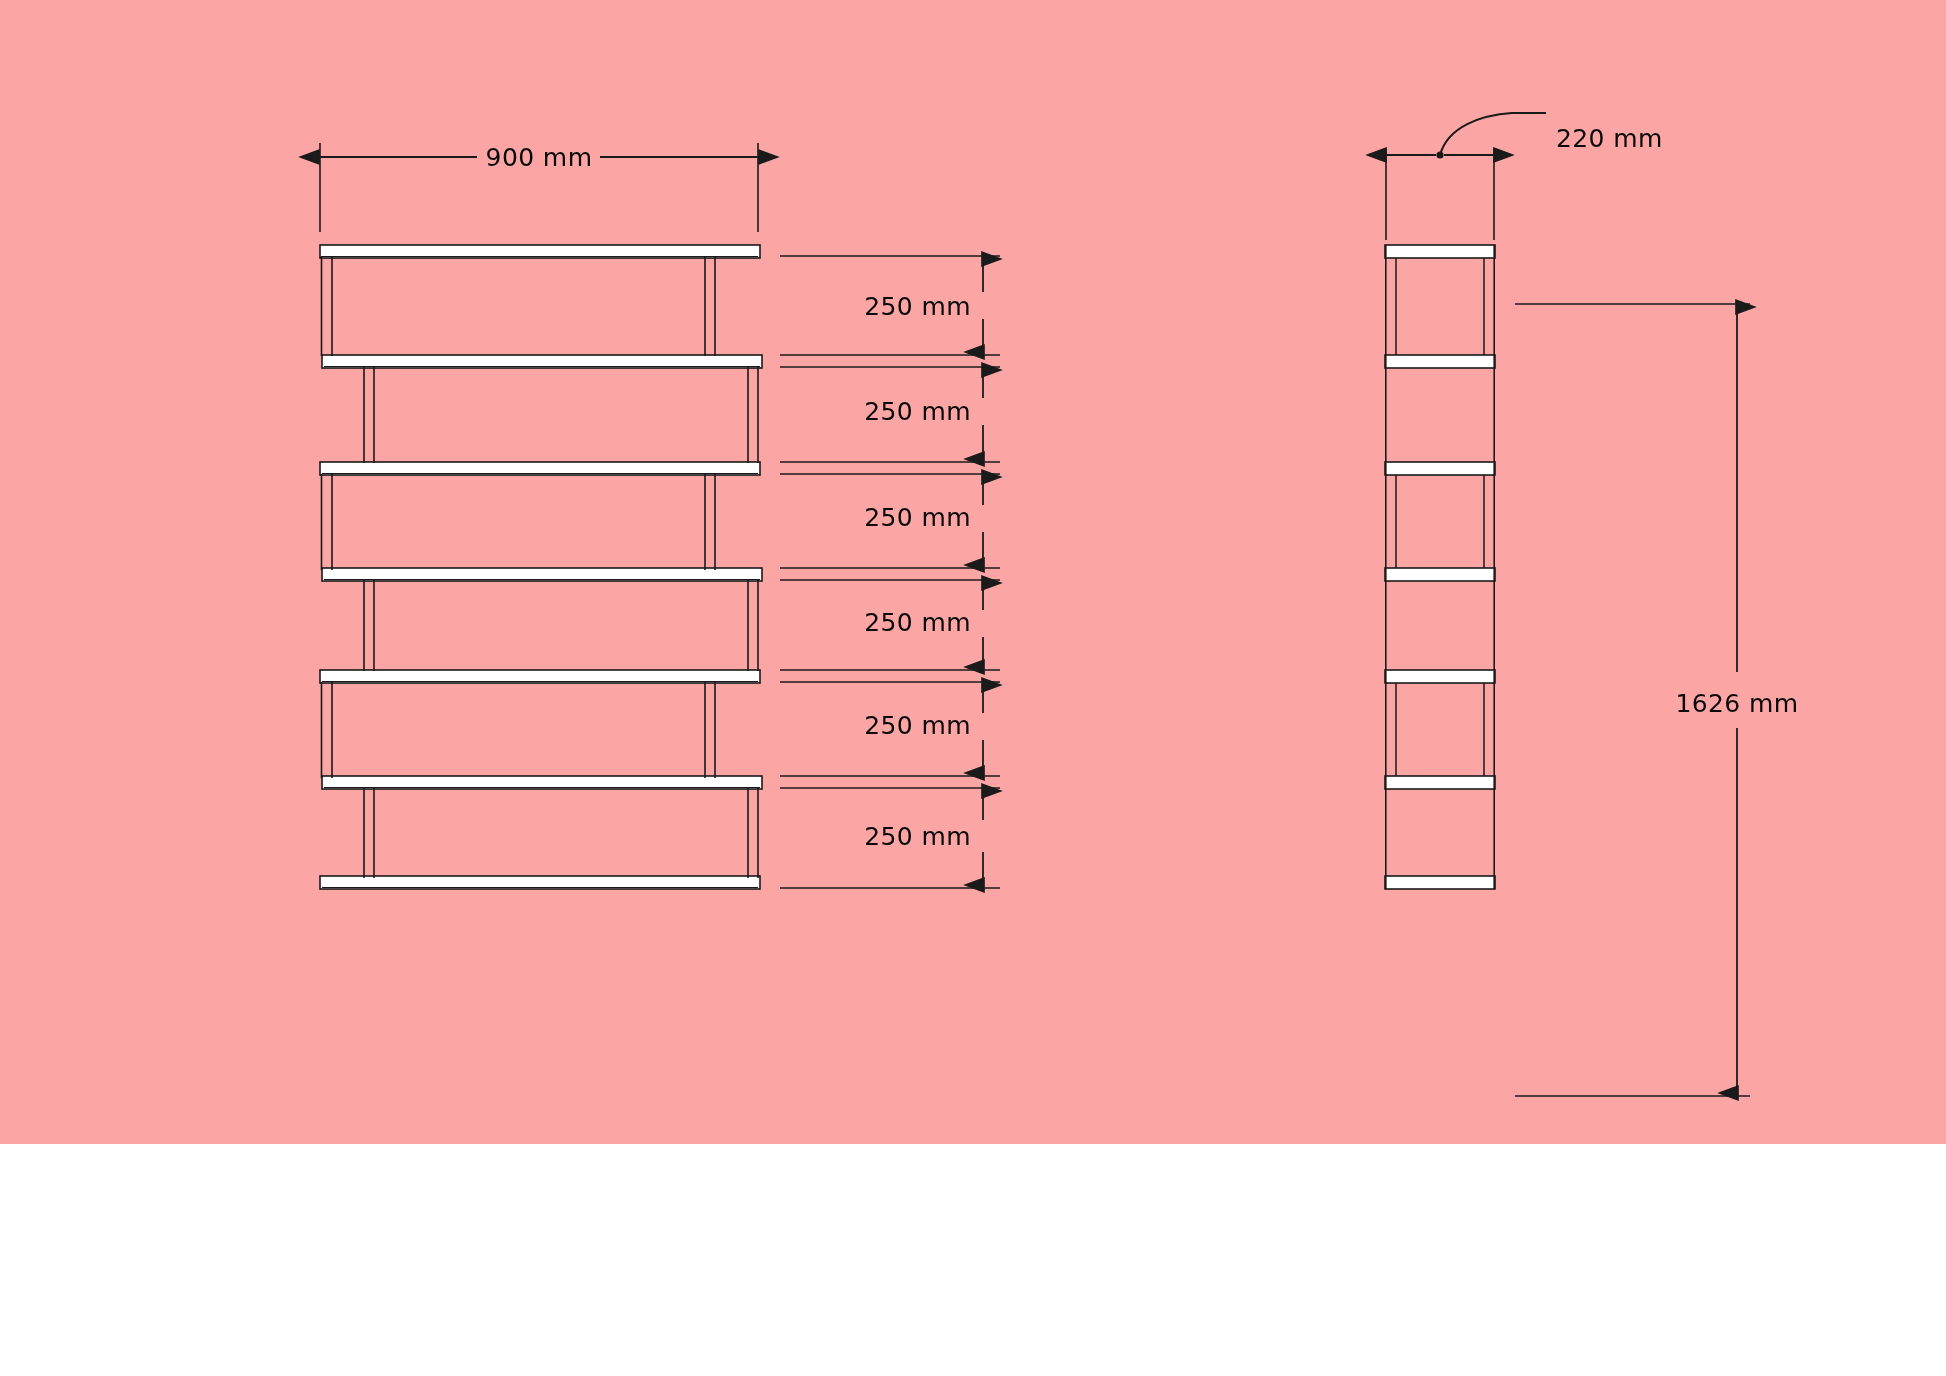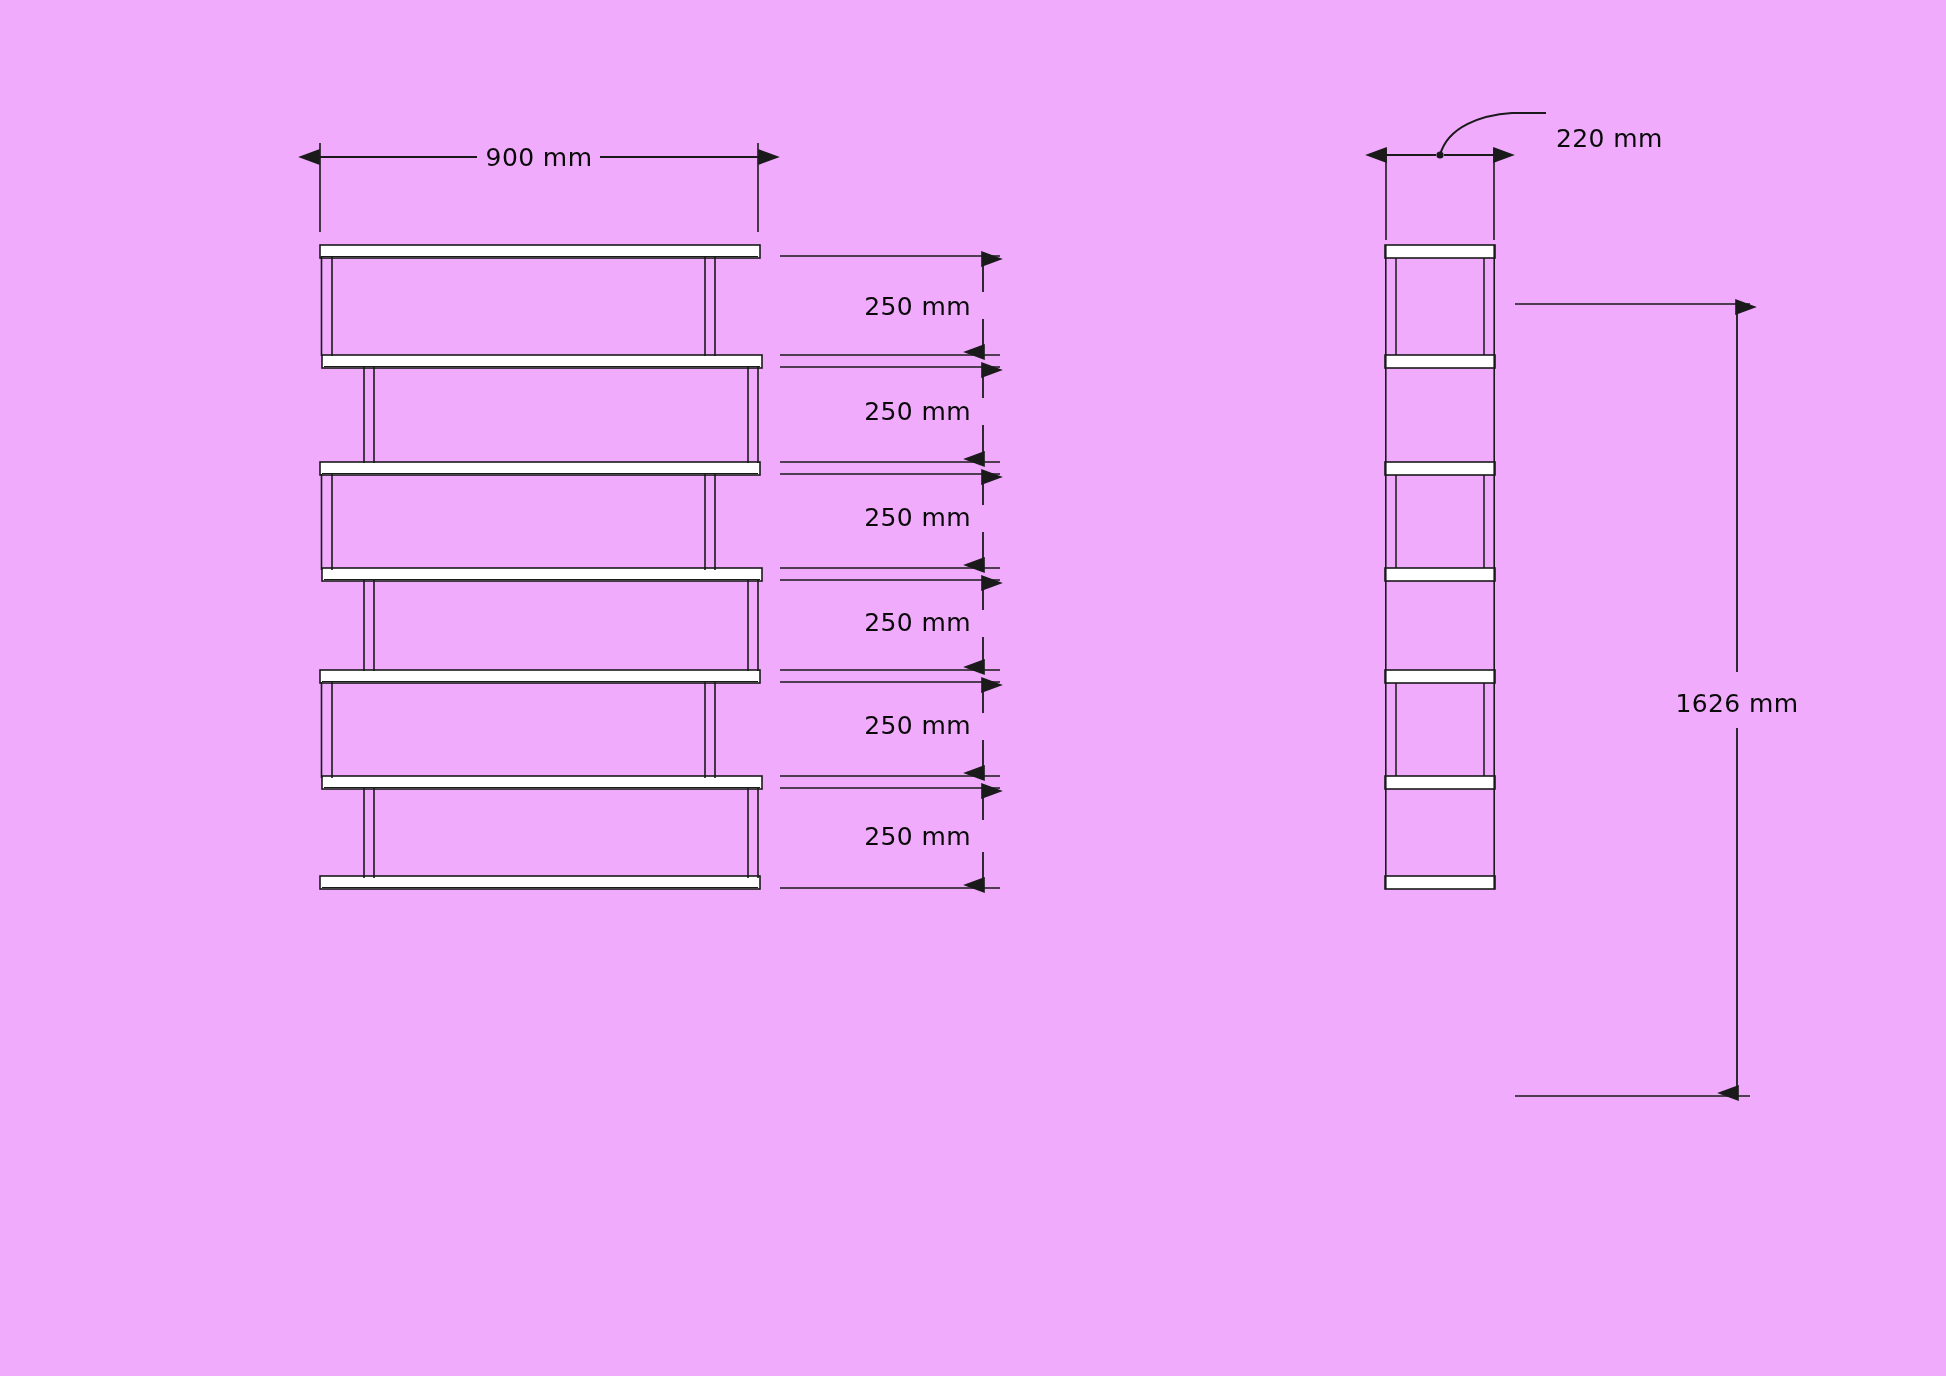--- a/index.html
+++ b/index.html
@@ -7,22 +7,22 @@
     margin: 0;
     padding: 0;
     background: #ffffff;
   }
   body {
     font-family: "DejaVu Sans", sans-serif;
   }
   #drawing-root {
     position: relative;
     width: 1946px;
-    height: 1376px;
-    background: #f0abfc;
+    height: 1144px;
+    background: #fca5a5;
     overflow: hidden;
   }
   #drawing-svg {
     position: absolute;
     left: 0;
     top: 0;
     width: 1946px;
     height: 1376px;
   }
   .dim-text {

